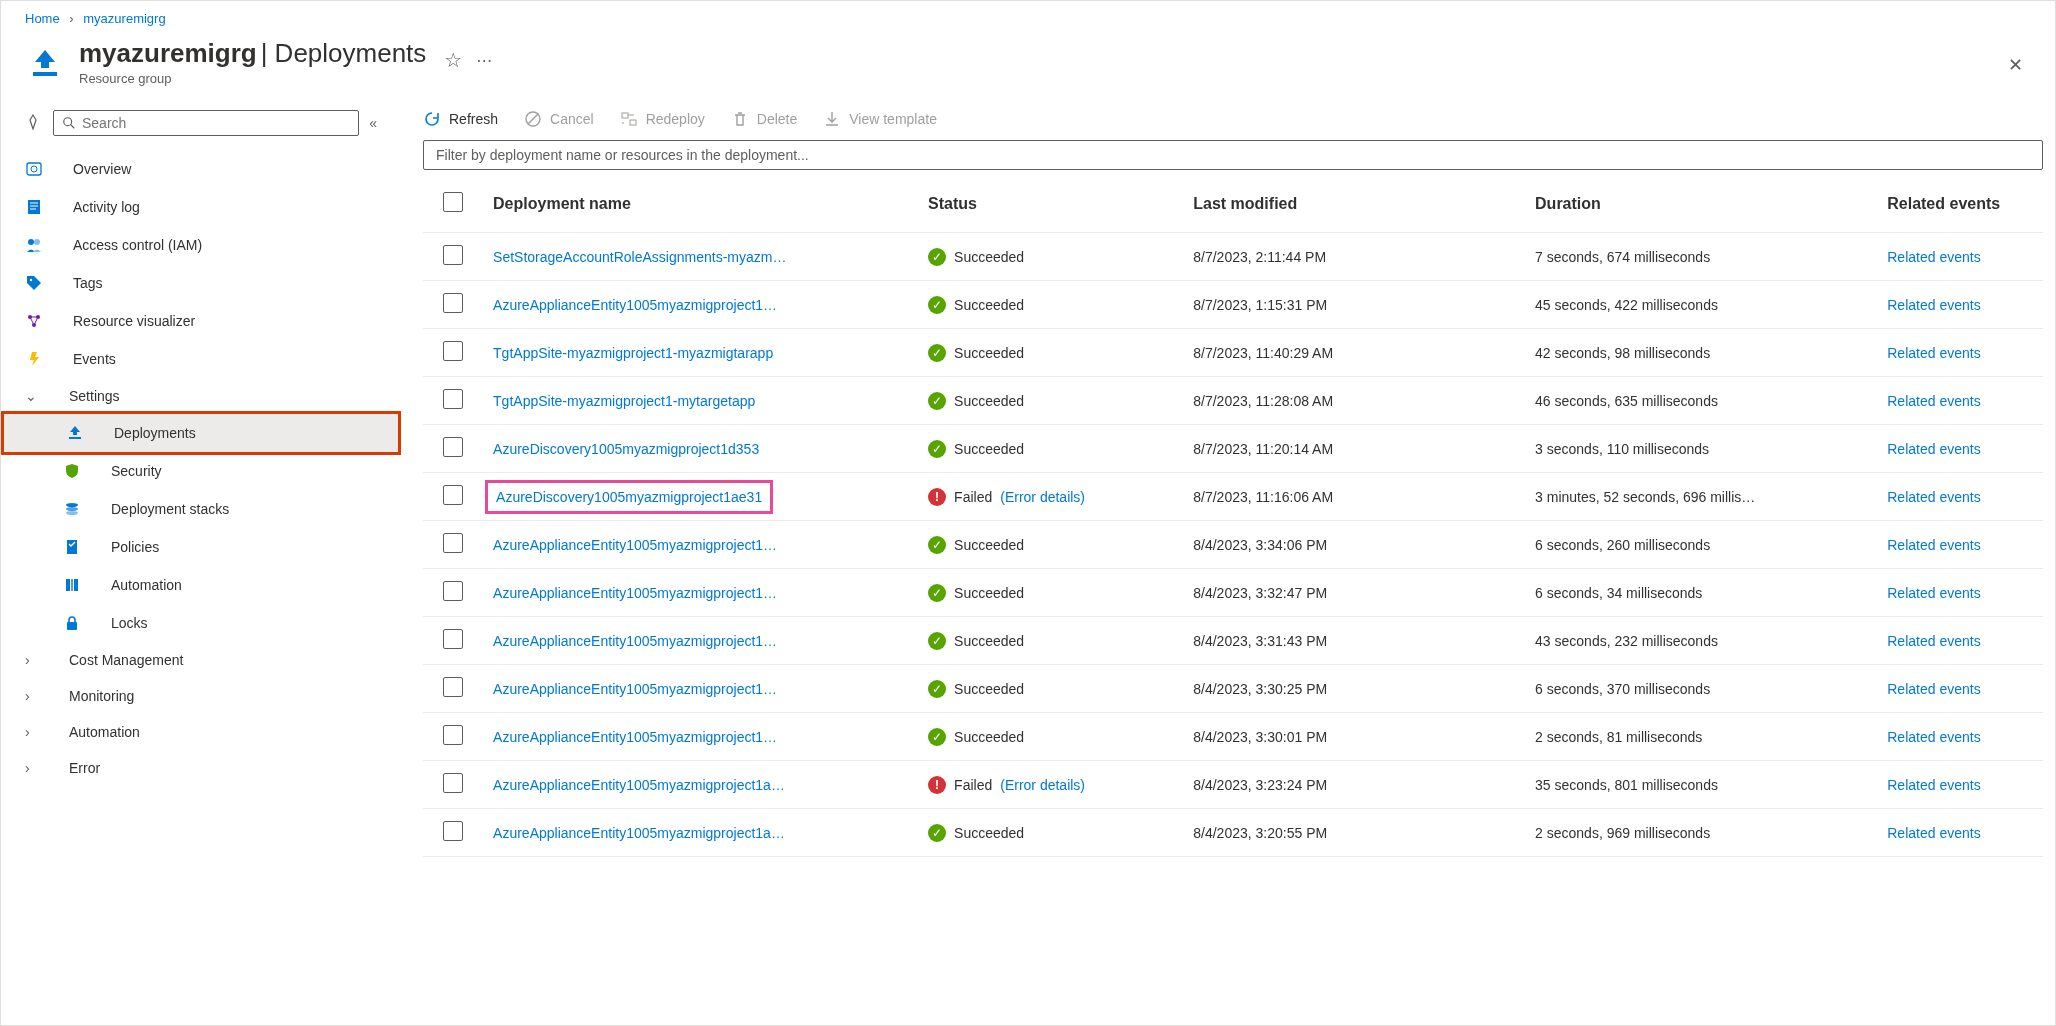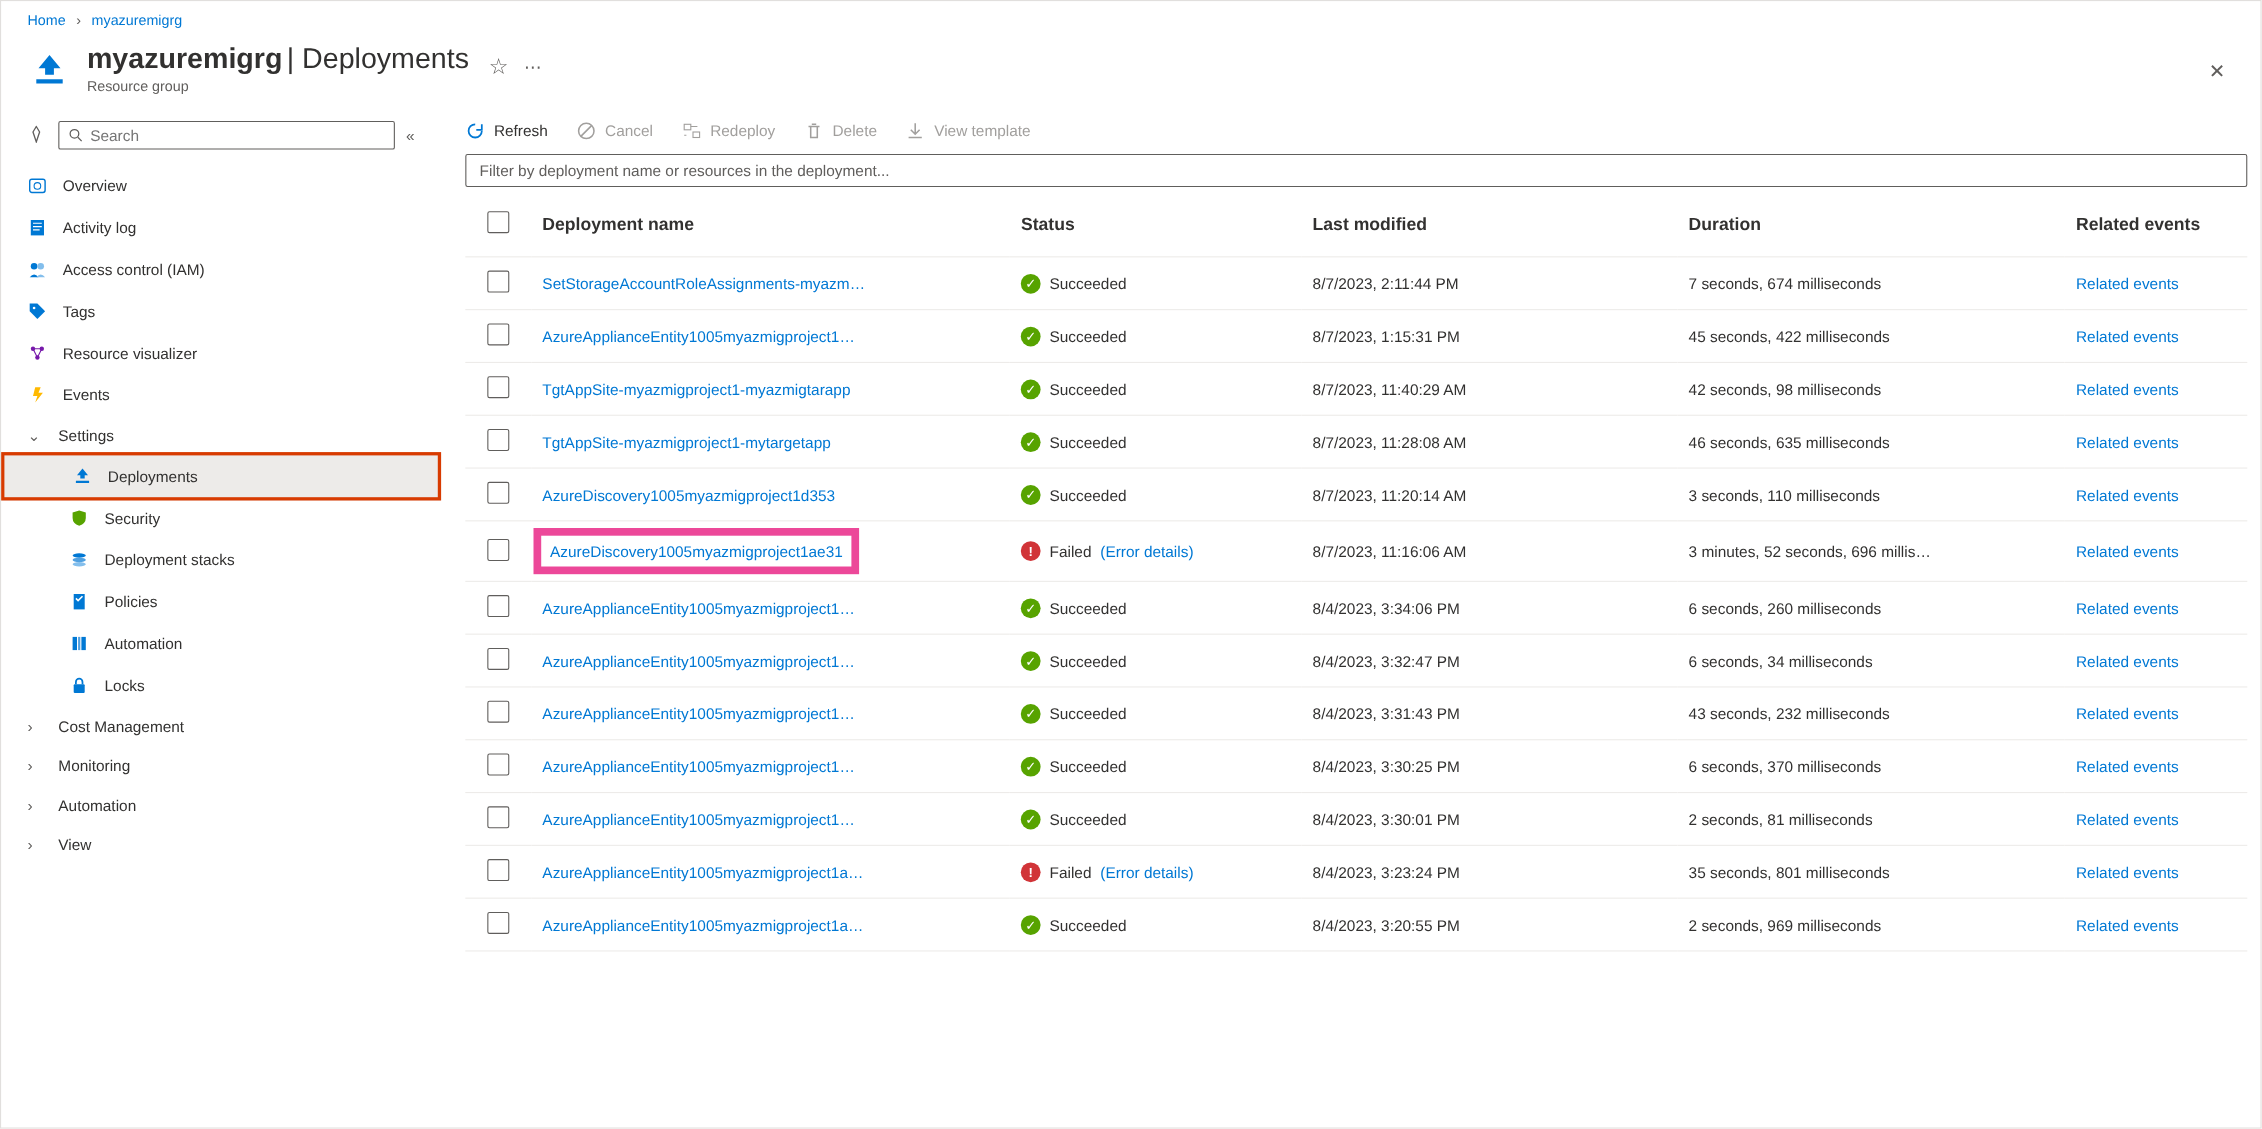--- a/index.html
+++ b/index.html
@@ -20,21 +20,21 @@
   
   .layout { display: flex; height: calc(100% - 100px); }
   
   .sidebar { width: 400px; flex-shrink:0; padding-top: 4px; }
   .sidebar-searchrow { display:flex; align-items:center; gap:10px; padding: 6px 24px 14px; }
   .sidebar-search { flex:1; display:flex; align-items:center; border:1px solid #605e5c; border-radius:2px; padding:4px 8px; color:#605e5c; font-size:14px; }
   .sidebar-search input { border:none; outline:none; flex:1; font-size:14px; padding-left:6px; }
   .collapse-btn { color:#605e5c; cursor:pointer; }
   .pin-btn { color:#605e5c; cursor:pointer; width:18px; }
   
-  .nav-item { display:flex; align-items:center; gap:14px; padding: 10px 24px; cursor:pointer; color:#323130; font-size:14px; }
+  .nav-item { display:flex; align-items:center; gap:30px; padding: 10px 24px; cursor:pointer; color:#323130; font-size:14px; }
   .nav-item.child { padding-left: 62px; }
   .nav-item.selected { background:#edebe9; border: 3px solid #d83b01; margin: -3px 0; position:relative; z-index:2; }
   .nav-item.section { font-weight:400; }
   .nav-icon { width:18px; height:18px; display:flex; align-items:center; justify-content:center; flex-shrink:0; }
   .chev { width:14px; color:#605e5c; }
   
   .main { flex:1; padding: 4px 12px 0 22px; overflow:hidden; display:flex; flex-direction:column; }
   
   .toolbar { display:flex; align-items:center; gap:26px; padding: 6px 0 12px; }
   .tool-btn { display:flex; align-items:center; gap:8px; cursor:pointer; font-size:14px; }
@@ -51,21 +51,21 @@
   .table td { padding: 12px 10px; border-bottom:1px solid #edebe9; font-size:14px; white-space:nowrap; overflow:hidden; text-overflow:ellipsis; }
   .table .col-chk { width:58px; text-align:center; }
   .table .col-name { width:420px; }
   .table .col-status { width:256px; }
   .table .col-mod { width:330px; }
   .table .col-dur { width:340px; }
   .table .col-ev { width:160px; }
   
   .chk { width:20px; height:20px; border:1px solid #605e5c; border-radius:2px; display:inline-block; }
   .link { color:#0078d4; text-decoration:none; cursor:pointer; }
-  .hl-name { border: 7px solid #ec4899; padding: 6px 8px; display:inline-block; margin:-6px -8px; }
+  .hl-name { border: 3px solid #ec4899; padding: 6px 8px; display:inline-block; margin:-6px -8px; }
   
   .status { display:flex; align-items:center; gap:8px; }
   .status-ok { width:18px; height:18px; background:#57a300; border-radius:50%; display:flex; align-items:center; justify-content:center; color:#fff; font-size:12px; }
   .status-err { width:18px; height:18px; background:#d13438; border-radius:50%; display:flex; align-items:center; justify-content:center; color:#fff; font-size:12px; font-weight:700; }
   
   .star { font-size:20px; color:#605e5c; cursor:pointer; }
   .dots { font-size:16px; color:#605e5c; cursor:pointer; letter-spacing:2px; }
 </style>
 </head>
 <body>
@@ -245,21 +245,21 @@
         <div class="nav-item section">
           <span class="chev">›</span>
           <span>Monitoring</span>
         </div>
         <div class="nav-item section">
           <span class="chev">›</span>
           <span>Automation</span>
         </div>
         <div class="nav-item section">
           <span class="chev">›</span>
-          <span>View</span>
+          <span>Error</span>
         </div>
       </div>
   </div>
 
   <div class="main">
     <div class="toolbar">
       <div class="tool-btn enabled">
         <span class="ticon">
             <svg width="18" height="18" viewBox="0 0 18 18">
               <path d="M9 3 a6 6 0 1 0 6 6" fill="none" stroke="#0078d4" stroke-width="1.6"></path>

